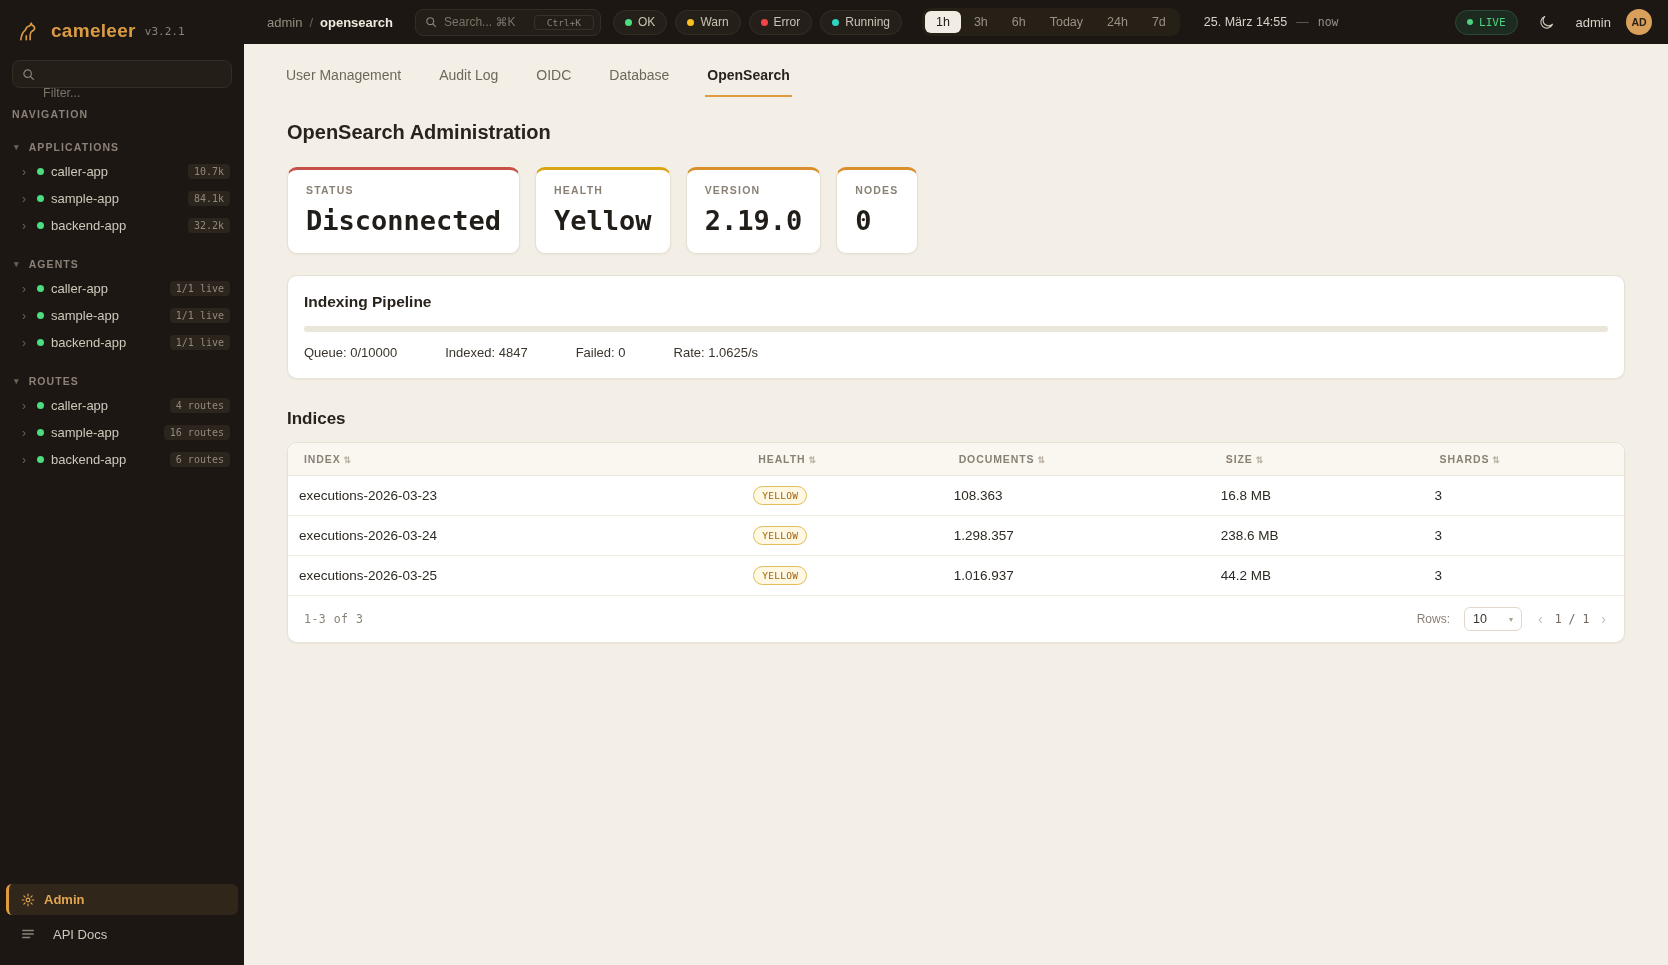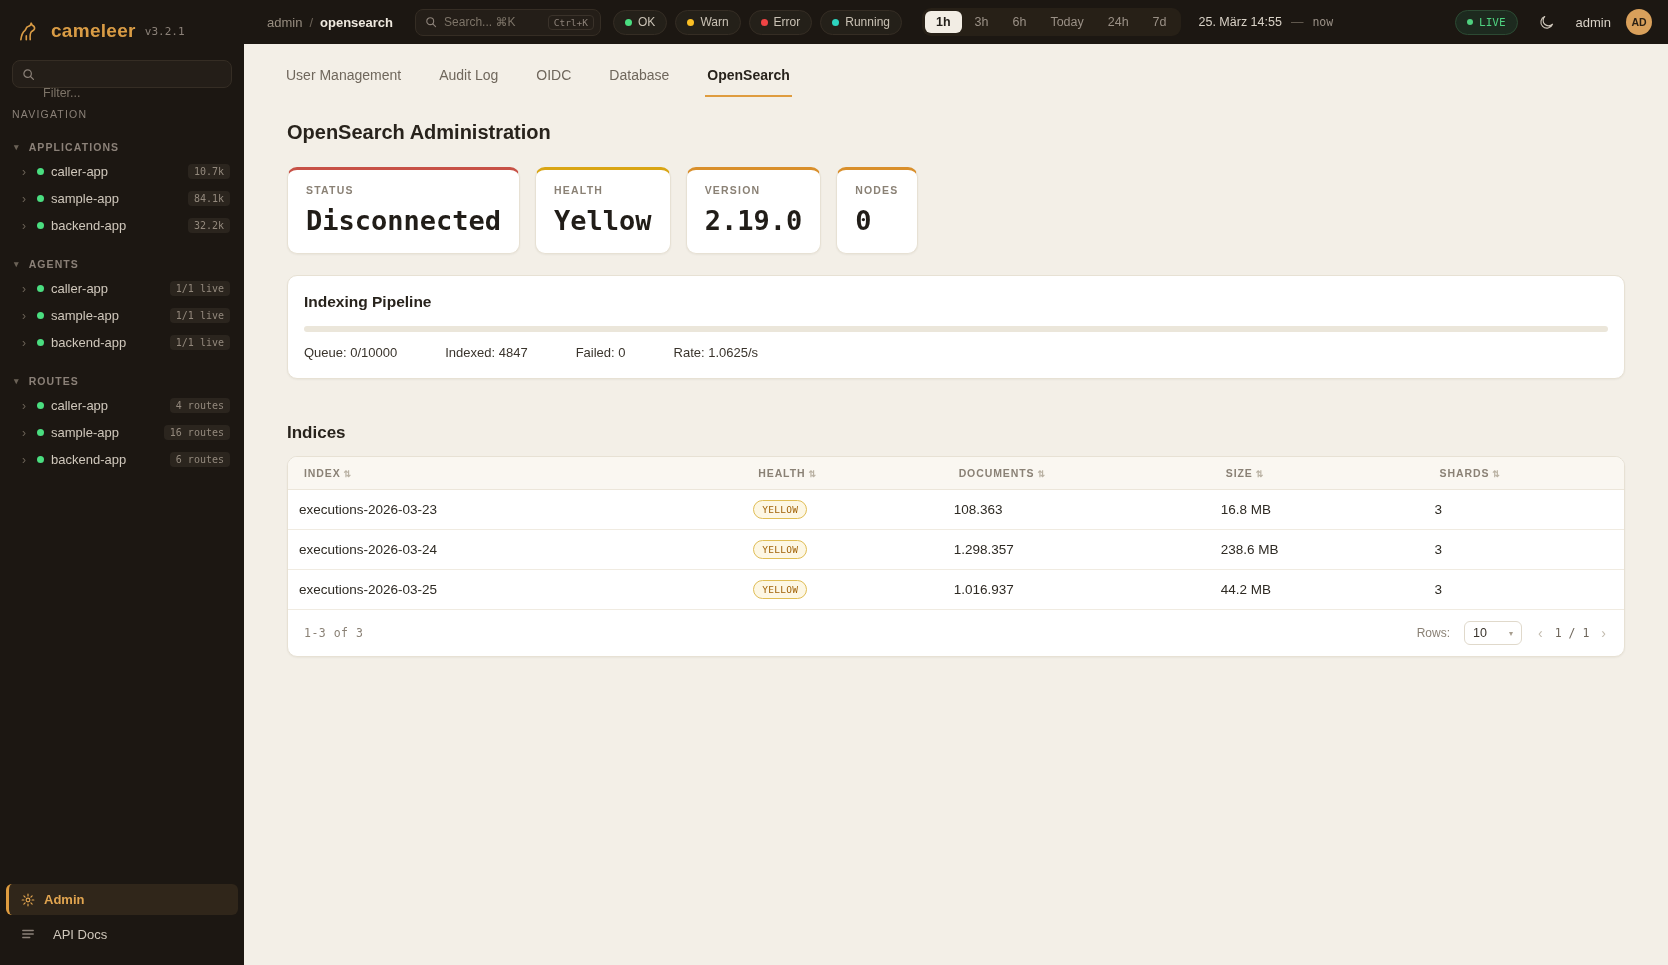--- a/index.html
+++ b/index.html
@@ -9,49 +9,49 @@
   .app { display:flex; width:100%; height:100%; }
 
   
   .sidebar { width:244px; flex-shrink:0; background:#1c1712; color:#cfc7bb; display:flex; flex-direction:column; padding:14px 0 12px; }
   .logo-row { display:flex; align-items:center; gap:9px; padding:4px 16px 10px; }
   .logo-name { color:#d99c45; font-size:19px; font-weight:700; letter-spacing:.3px; }
   .logo-version { color:#8b8178; font-size:11px; font-family:"DejaVu Sans Mono",monospace;text-align:center; }
   .filter-box { display:flex; align-items:center; gap:8px; margin:6px 12px 10px; height:28px; background:#241e18; border:1px solid #352d24; border-radius:8px; padding:0 9px; }
   .filter-box input { flex:1; background:transparent; border:none; outline:none; color:#cfc7bb; font-size:12.5px; font-family:"Liberation Sans",sans-serif;margin-top:37px; }
   .filter-box input::placeholder { color:#7d7468; }
-  .nav-label { padding:10px 12px 2px; font-size:10.5px; letter-spacing:1.2px; color:#8b8178; font-weight:400; }
+  .nav-label { padding:10px 12px 2px; font-size:10.5px; letter-spacing:1.2px; color:#8b8178; font-weight:700; }
   .section-header { display:flex; align-items:center; gap:9px; padding:6px 16px 5px 14px; margin-top:13px; font-size:10.5px; letter-spacing:1.1px; color:#8b8178; font-weight:700; cursor:pointer; }
   .section-caret { font-size:9px; color:#6b6257; }
   .nav-item { display:flex; align-items:center; gap:7px; height:27px; padding:0 14px 0 22px; font-size:13px; color:#cfc7bb; cursor:pointer; }
   .item-chev { color:#6b6257; font-size:12px; width:8px; }
   .dot { width:7px; height:7px; border-radius:50%; background:#4ade80; flex-shrink:0; }
   .item-badge { margin-left:auto; font-family:"DejaVu Sans Mono",monospace; font-size:10px; color:#93897d; background:#2b251e; padding:2px 6px; border-radius:4px; white-space:nowrap; }
   .sidebar-footer { margin-top:auto; display:flex; flex-direction:column; gap:4px; padding-bottom:4px; }
   .admin-item { display:flex; align-items:center; gap:9px; margin:0 6px; height:31px; padding:0 12px; background:#30261a; border-left:3px solid #df9c3f; border-radius:6px; color:#e2a550; font-size:13px; font-weight:600; cursor:pointer; }
   .apidocs-item { display:flex; align-items:center; gap:18px; height:30px; padding:0 21px; color:#cfc7bb; font-size:13px; cursor:pointer; }
 
   
   .main { flex:1; display:flex; flex-direction:column; min-width:0; }
   .topbar { height:44px; background:#1c1712; display:flex; align-items:center; padding:0 16px 0 23px; gap:12px; flex-shrink:0; }
   .breadcrumb { display:flex; align-items:center; gap:7px; font-size:13px; margin-right:10px; }
   .bc-parent { color:#978d80; cursor:pointer; }
   .bc-sep { color:#6b6257; }
   .bc-current { color:#efe9df; font-weight:600; cursor:pointer; }
   .search-box { display:flex; align-items:center; gap:7px; width:186px; height:27px; background:#241e18; border:1px solid #352d24; border-radius:8px; padding:0 6px 0 9px; cursor:text; }
   .search-box input { flex:1; min-width:0; background:transparent; border:none; outline:none; color:#cfc7bb; font-size:12px; font-family:"Liberation Sans",sans-serif; }
   .search-box input::placeholder { color:#7d7468; }
-  .kbd { font-family:"DejaVu Sans Mono",monospace; font-size:9.5px; color:#8b8178; border:1px solid #3a322a; border-radius:4px; padding:1px 5px; }
+  .kbd { font-family:"DejaVu Sans Mono",monospace; font-size:9.5px; color:#8b8178; border:1px solid #3a322a; border-radius:4px; padding:1px 12px; }
   .chips { display:flex; gap:8px; }
   .chip { display:flex; align-items:center; gap:6px; height:25px; padding:0 11px; background:#242019; border:1px solid #352d24; border-radius:13px; font-size:12px; color:#c9c1b4; cursor:pointer; }
   .chip .dot { width:7px; height:7px; }
   .segmented { display:flex; align-items:center; background:#272017; border-radius:9px; padding:3px; gap:2px; margin-left:8px; }
   .seg-btn { font-size:12.5px; color:#9a9086; padding:4px 11px; border-radius:6px; cursor:pointer; white-space:nowrap; }
-  .seg-btn.active { background:#f2ede4; color:#211d17; font-weight:700; }
-  .date-group { display:flex; align-items:center; gap:9px; margin-left:6px; font-size:12.5px; }
+  .seg-btn.active { background:#f2ede4; color:#211d17; font-weight:400; }
+  .date-group { display:flex; align-items:center; gap:9px; margin-left:12px; font-size:12.5px; }
   .date-text { color:#d8d1c6; }
   .date-sep { color:#6b6257; }
   .date-now { font-family:"DejaVu Sans Mono",monospace; color:#9a9086; font-size:11.5px; }
   .topbar-right { margin-left:auto; display:flex; align-items:center; gap:15px; }
   .live-badge { display:flex; align-items:center; gap:6px; height:25px; padding:0 11px; background:#1d2a1f; border:1px solid #2c4a33; border-radius:13px; color:#4fd07f; font-family:"DejaVu Sans Mono",monospace; font-size:11px; cursor:pointer; }
   .live-dot { width:6px; height:6px; border-radius:50%; background:#4fd07f; }
   .moon-btn { display:flex; align-items:center; justify-content:center; width:28px; height:28px; cursor:pointer; }
   .user-name { color:#d8d1c6; font-size:13px; }
   .avatar { width:26px; height:26px; border-radius:50%; background:#d9a05b; color:#2b2014; font-size:10.5px; font-weight:700; display:flex; align-items:center; justify-content:center; cursor:pointer; }
 
@@ -66,21 +66,21 @@
   .stat-card { background:#fff; border:1px solid #e7e1d4; border-top:3px solid #d98f2b; border-radius:10px; padding:14px 18px 17px; box-shadow:0 1px 2px rgba(40,30,10,.05); }
   .stat-label { font-size:10.5px; letter-spacing:1.2px; color:#8a8175; font-weight:700; }
   .stat-value { margin-top:9px; font-family:"DejaVu Sans Mono",monospace; font-size:27px; font-weight:700; color:#211d18; }
 
   .pipeline-card { margin-top:21px; background:#fff; border:1px solid #e7e1d4; border-radius:10px; padding:17px 16px 18px; box-shadow:0 1px 2px rgba(40,30,10,.05); }
   .pipeline-title { font-size:15.5px; font-weight:700; color:#28231c; }
   .progress-track { margin-top:15px; height:6px; background:#ebe6da; border-radius:3px; overflow:hidden; }
   .progress-fill { height:100%; width:0; background:#df9c3f; }
   .pipeline-stats { display:flex; gap:48px; margin-top:13px; font-size:13px; color:#3a342c; }
 
-  .indices-title { margin-top:44px; font-size:17px; font-weight:700; color:#28231c; }
+  .indices-title { margin-top:30px; font-size:17px; font-weight:700; color:#28231c; }
   .table-card { margin-top:13px; background:#fff; border:1px solid #e7e1d4; border-radius:10px; box-shadow:0 1px 2px rgba(40,30,10,.05); overflow:hidden; }
   table { width:100%; border-collapse:collapse; table-layout:fixed; }
   thead th { background:#faf7f1; text-align:left; padding:10px 16px; font-size:10.5px; letter-spacing:.9px; color:#8a8175; font-weight:700; border-bottom:1px solid #ece6da; cursor:pointer; }
   .sort-glyph { color:#b9b1a2; font-size:9px; margin-left:3px; }
   tbody td { padding:10px 11px; font-size:13.5px; color:#2e2a23; border-bottom:1px solid #f0ebe1; }
   tbody tr { cursor:pointer; }
   .health-badge { display:inline-block; font-family:"DejaVu Sans Mono",monospace; font-size:9.5px; color:#a16207; background:#fdf7e4; border:1px solid #e0bd55; border-radius:10px; padding:3px 8px; letter-spacing:.3px; }
   .table-footer { display:flex; align-items:center; padding:11px 16px; }
   .range-text { font-family:"DejaVu Sans Mono",monospace; font-size:11.5px; color:#8a8175; letter-spacing:.5px; }
   .footer-right { margin-left:auto; display:flex; align-items:center; gap:14px; }

